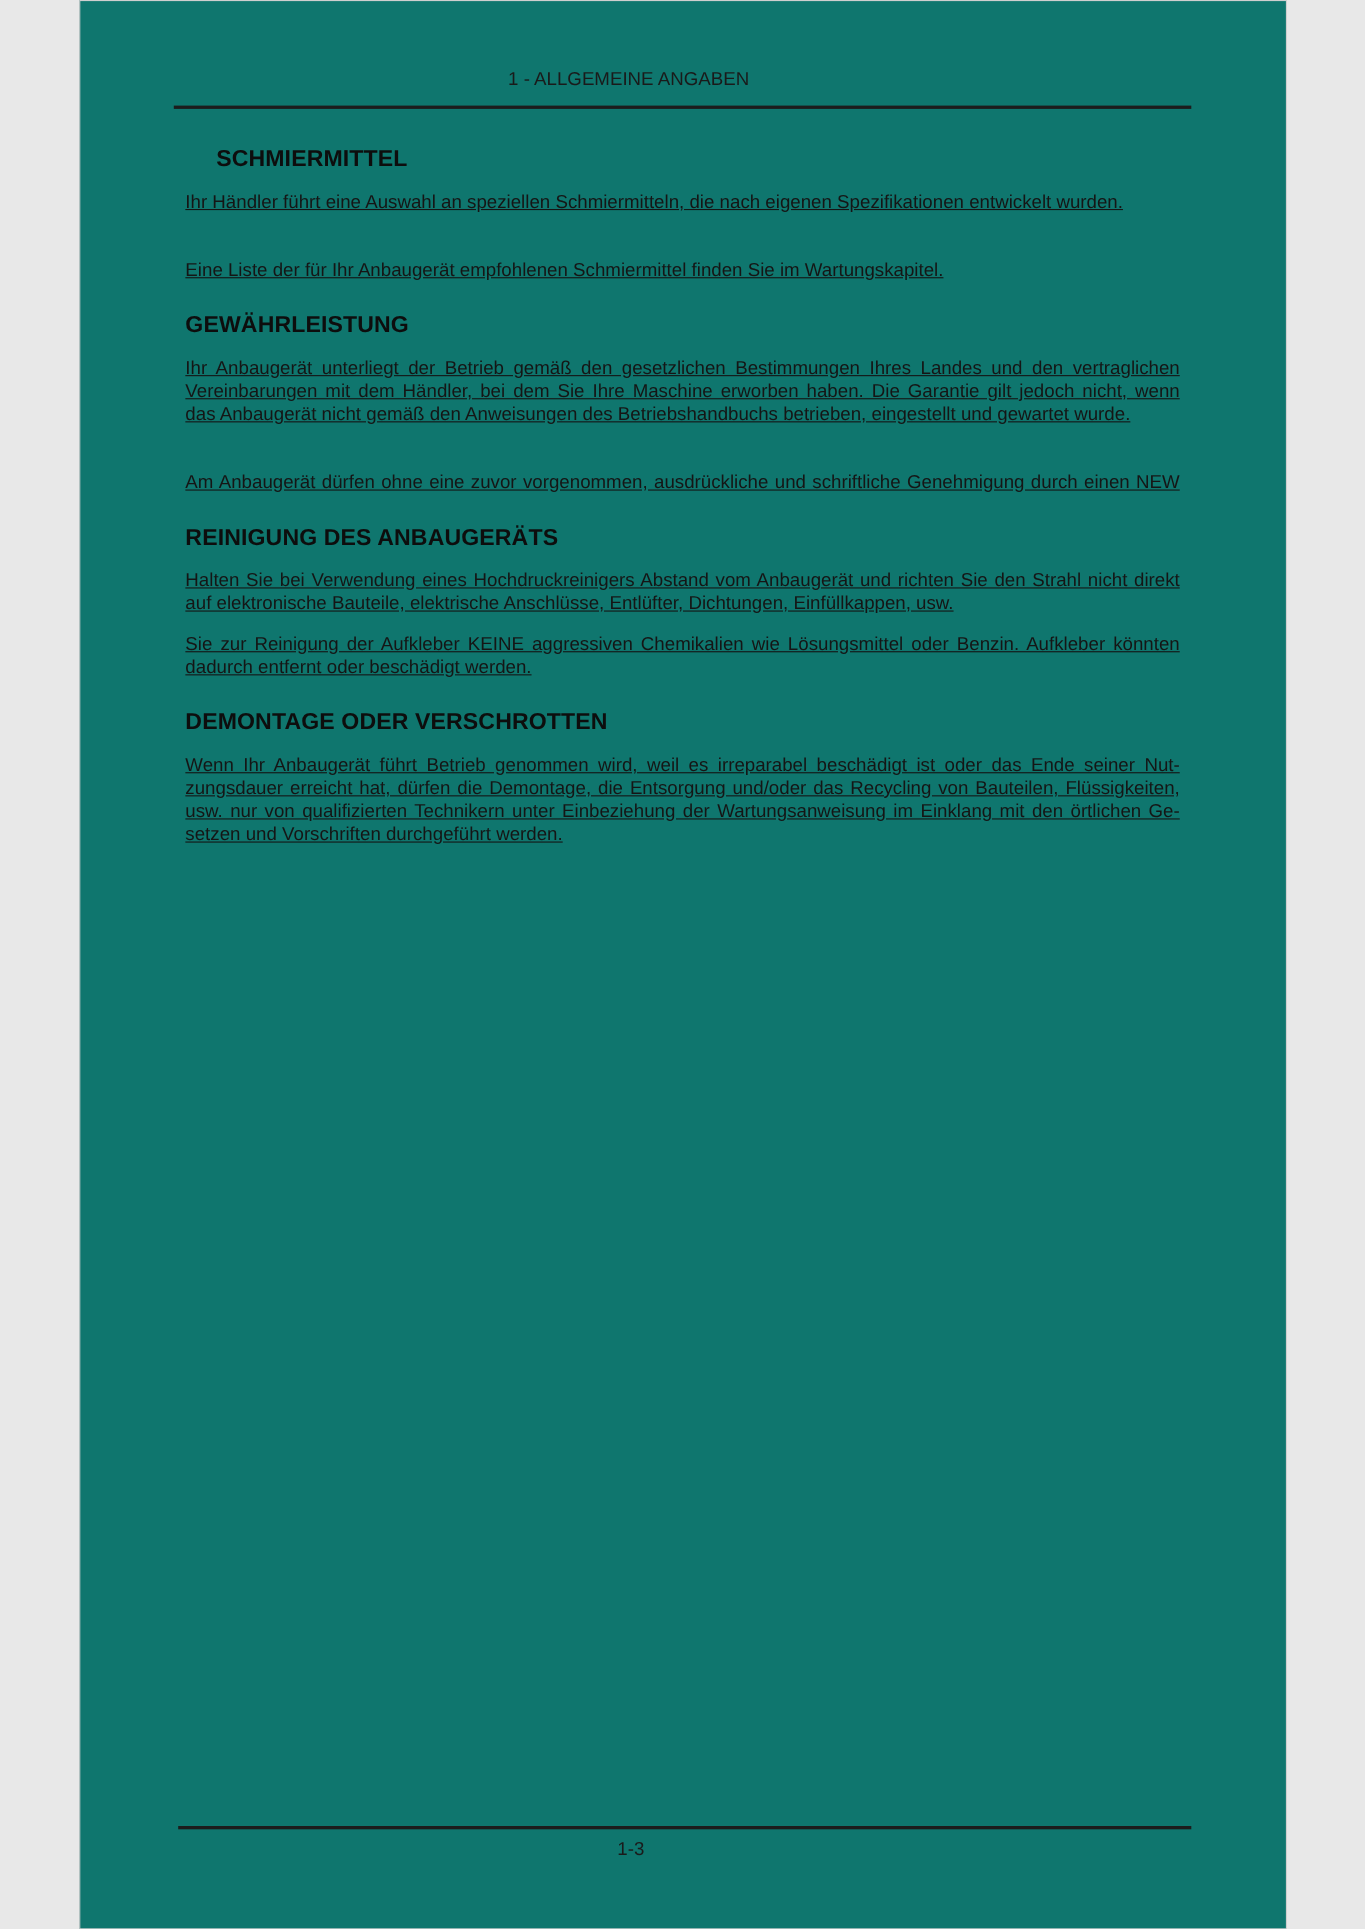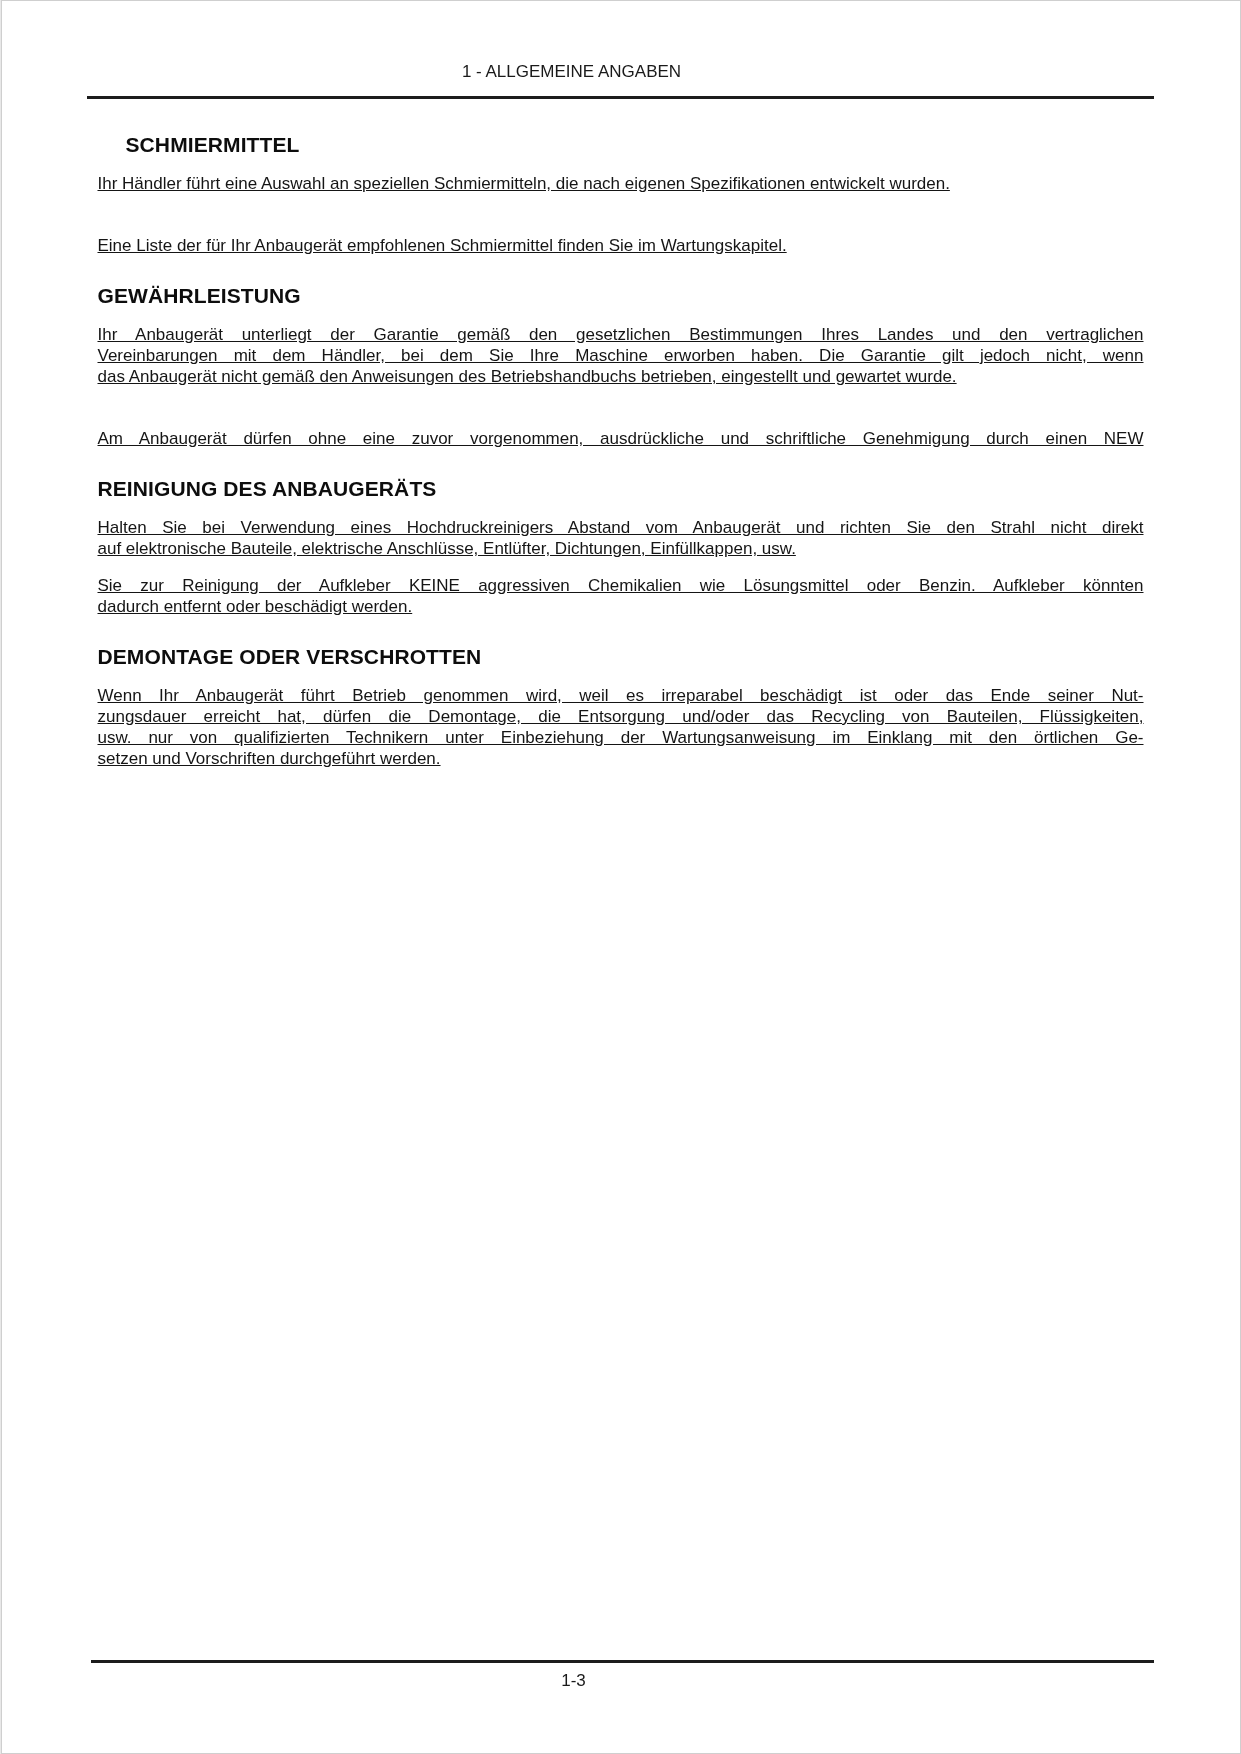--- a/index.html
+++ b/index.html
@@ -1,21 +1,21 @@
 <!DOCTYPE html>
 <html><head>
 <meta charset="utf-8">
 <style>
   html,body { margin:0; padding:0; background:#e8e8e8; }
   .page {
     position: relative;
-    width: 1240px;
+    width: 1098px;
     height: 1754px;
     margin: 0 auto;
-    background: #ffffff;
+    background: #0f766e;
     border: 1px solid #cfcfcf;
     box-sizing: border-box;
     font-family: "Liberation Sans", "DejaVu Sans", sans-serif;
     color: #101010;
     overflow: hidden;
   }
   .doc-header {
     padding-top: 60px;
     text-align: center;
     font-size: 17px;
@@ -84,21 +84,21 @@
           <div class="para">
             <div class="line">Ihr Händler führt eine Auswahl an speziellen Schmiermitteln, die nach eigenen Spezifikationen entwickelt wurden.</div>
           </div>
           <div class="para gap-large">
             <div class="line">Eine Liste der für Ihr Anbaugerät empfohlenen Schmiermittel finden Sie im Wartungskapitel.</div>
           </div>
         </section>
         <section>
           <h2 class="section-title">GEWÄHRLEISTUNG</h2>
           <div class="para">
-            <div class="line just">Ihr Anbaugerät unterliegt der Garantie gemäß den gesetzlichen Bestimmungen Ihres Landes und den vertraglichen</div>
+            <div class="line just">Ihr Anbaugerät unterliegt der Betrieb gemäß den gesetzlichen Bestimmungen Ihres Landes und den vertraglichen</div>
             <div class="line just">Vereinbarungen mit dem Händler, bei dem Sie Ihre Maschine erworben haben.  Die Garantie gilt jedoch nicht, wenn</div>
             <div class="line">das Anbaugerät nicht gemäß den Anweisungen des Betriebshandbuchs betrieben, eingestellt und gewartet wurde.</div>
           </div>
           <div class="para gap-large">
             <div class="line just">Am Anbaugerät dürfen ohne eine zuvor vorgenommen, ausdrückliche und schriftliche Genehmigung durch einen NEW</div>
           </div>
         </section>
         <section>
           <h2 class="section-title">REINIGUNG DES ANBAUGERÄTS</h2>
           <div class="para">

